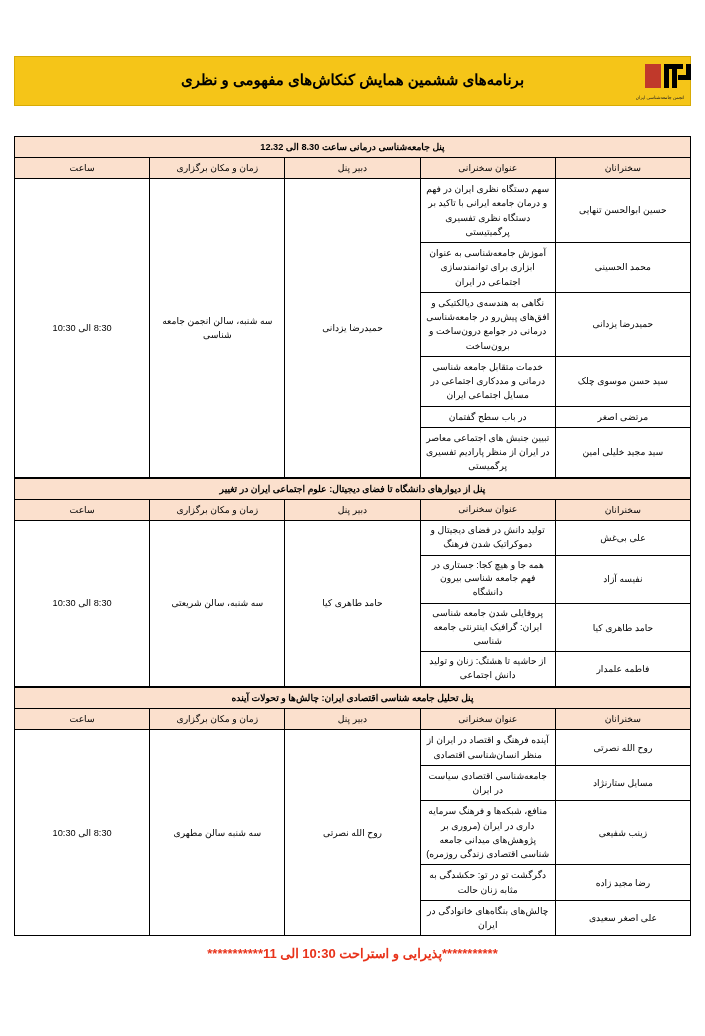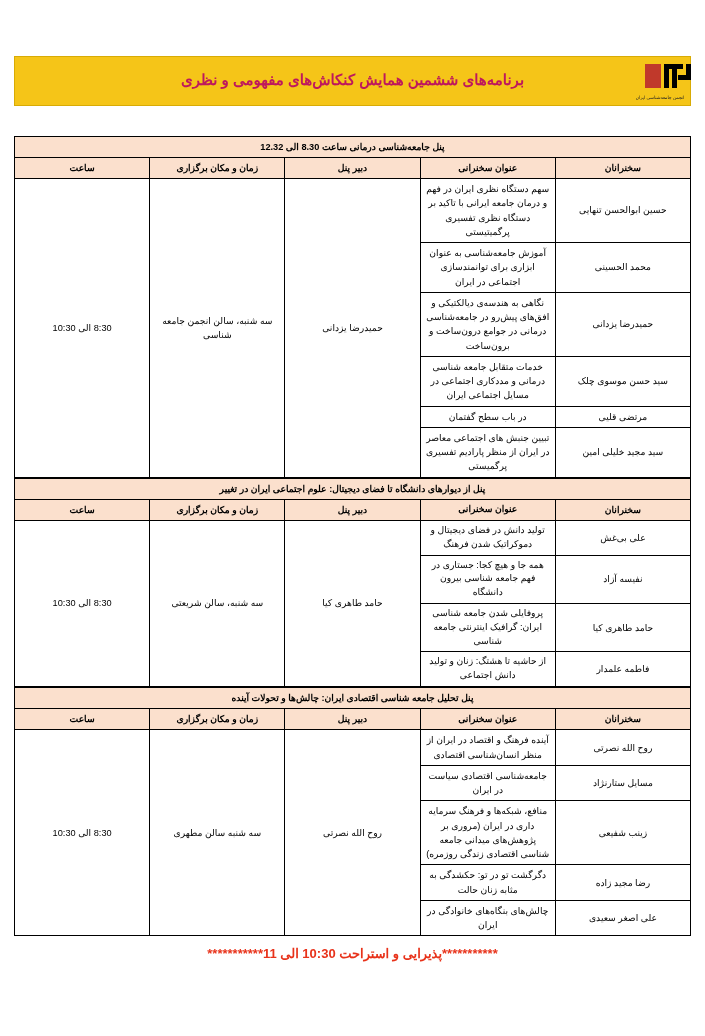--- a/index.html
+++ b/index.html
@@ -61,21 +61,21 @@
     background: #f5c518;
     border: 1px solid #d8ab05;
     text-align: center;
     padding: 10px 6px 12px 6px;
     box-sizing: border-box;
   }
   .banner-line {
     font-size: 15px;
     font-weight: bold;
     line-height: 1.7;
-    color: #be185d;
+    color: #000000;
   }
   table.sched {
     width: 677px;
     margin: 0 auto;
     border-collapse: collapse;
     table-layout: fixed;
   }
   table.sched.first {
     margin-top: 30px;
   }
@@ -88,21 +88,21 @@
     line-height: 1.55;
   }
   .panel-head td {
     background: #fbe0cd;
     font-weight: bold;
     font-size: 13px;
     padding: 5px 4px;
   }
   .col-head td {
     background: #fbe0cd;
-    font-weight: bold;
+    font-weight: normal;
     font-size: 9.5px;
     padding: 5px 2px;
     line-height: 1.5;
   }
   td.speaker {
     width: 72px;
     font-size: 9px;
   }
   td.topic {
     width: 395px;
@@ -180,21 +180,21 @@
     </tr>
     <tr>
       <td class="speaker">حمیدرضا یزدانی</td>
       <td class="topic">نگاهی به هندسه‌ی دیالکتیکی و افق‌های پیش‌رو در جامعه‌شناسی درمانی در جوامع درون‌ساخت و برون‌ساخت</td>
     </tr>
     <tr>
       <td class="speaker">سید حسن موسوی چلک</td>
       <td class="topic">خدمات متقابل جامعه شناسی درمانی و مددکاری اجتماعی در مسایل اجتماعی ایران</td>
     </tr>
     <tr>
-      <td class="speaker">مرتضی قلیی</td>
+      <td class="speaker">مرتضی اصغر</td>
       <td class="topic">در باب سطح گفتمان</td>
     </tr>
     <tr>
       <td class="speaker">سید مجید خلیلی امین</td>
       <td class="topic">تبیین جنبش های اجتماعی معاصر در ایران از منظر پارادیم تفسیری پرگمیستی</td>
     </tr>
   </tbody>
     </table>
 
   <table class="sched tight">

